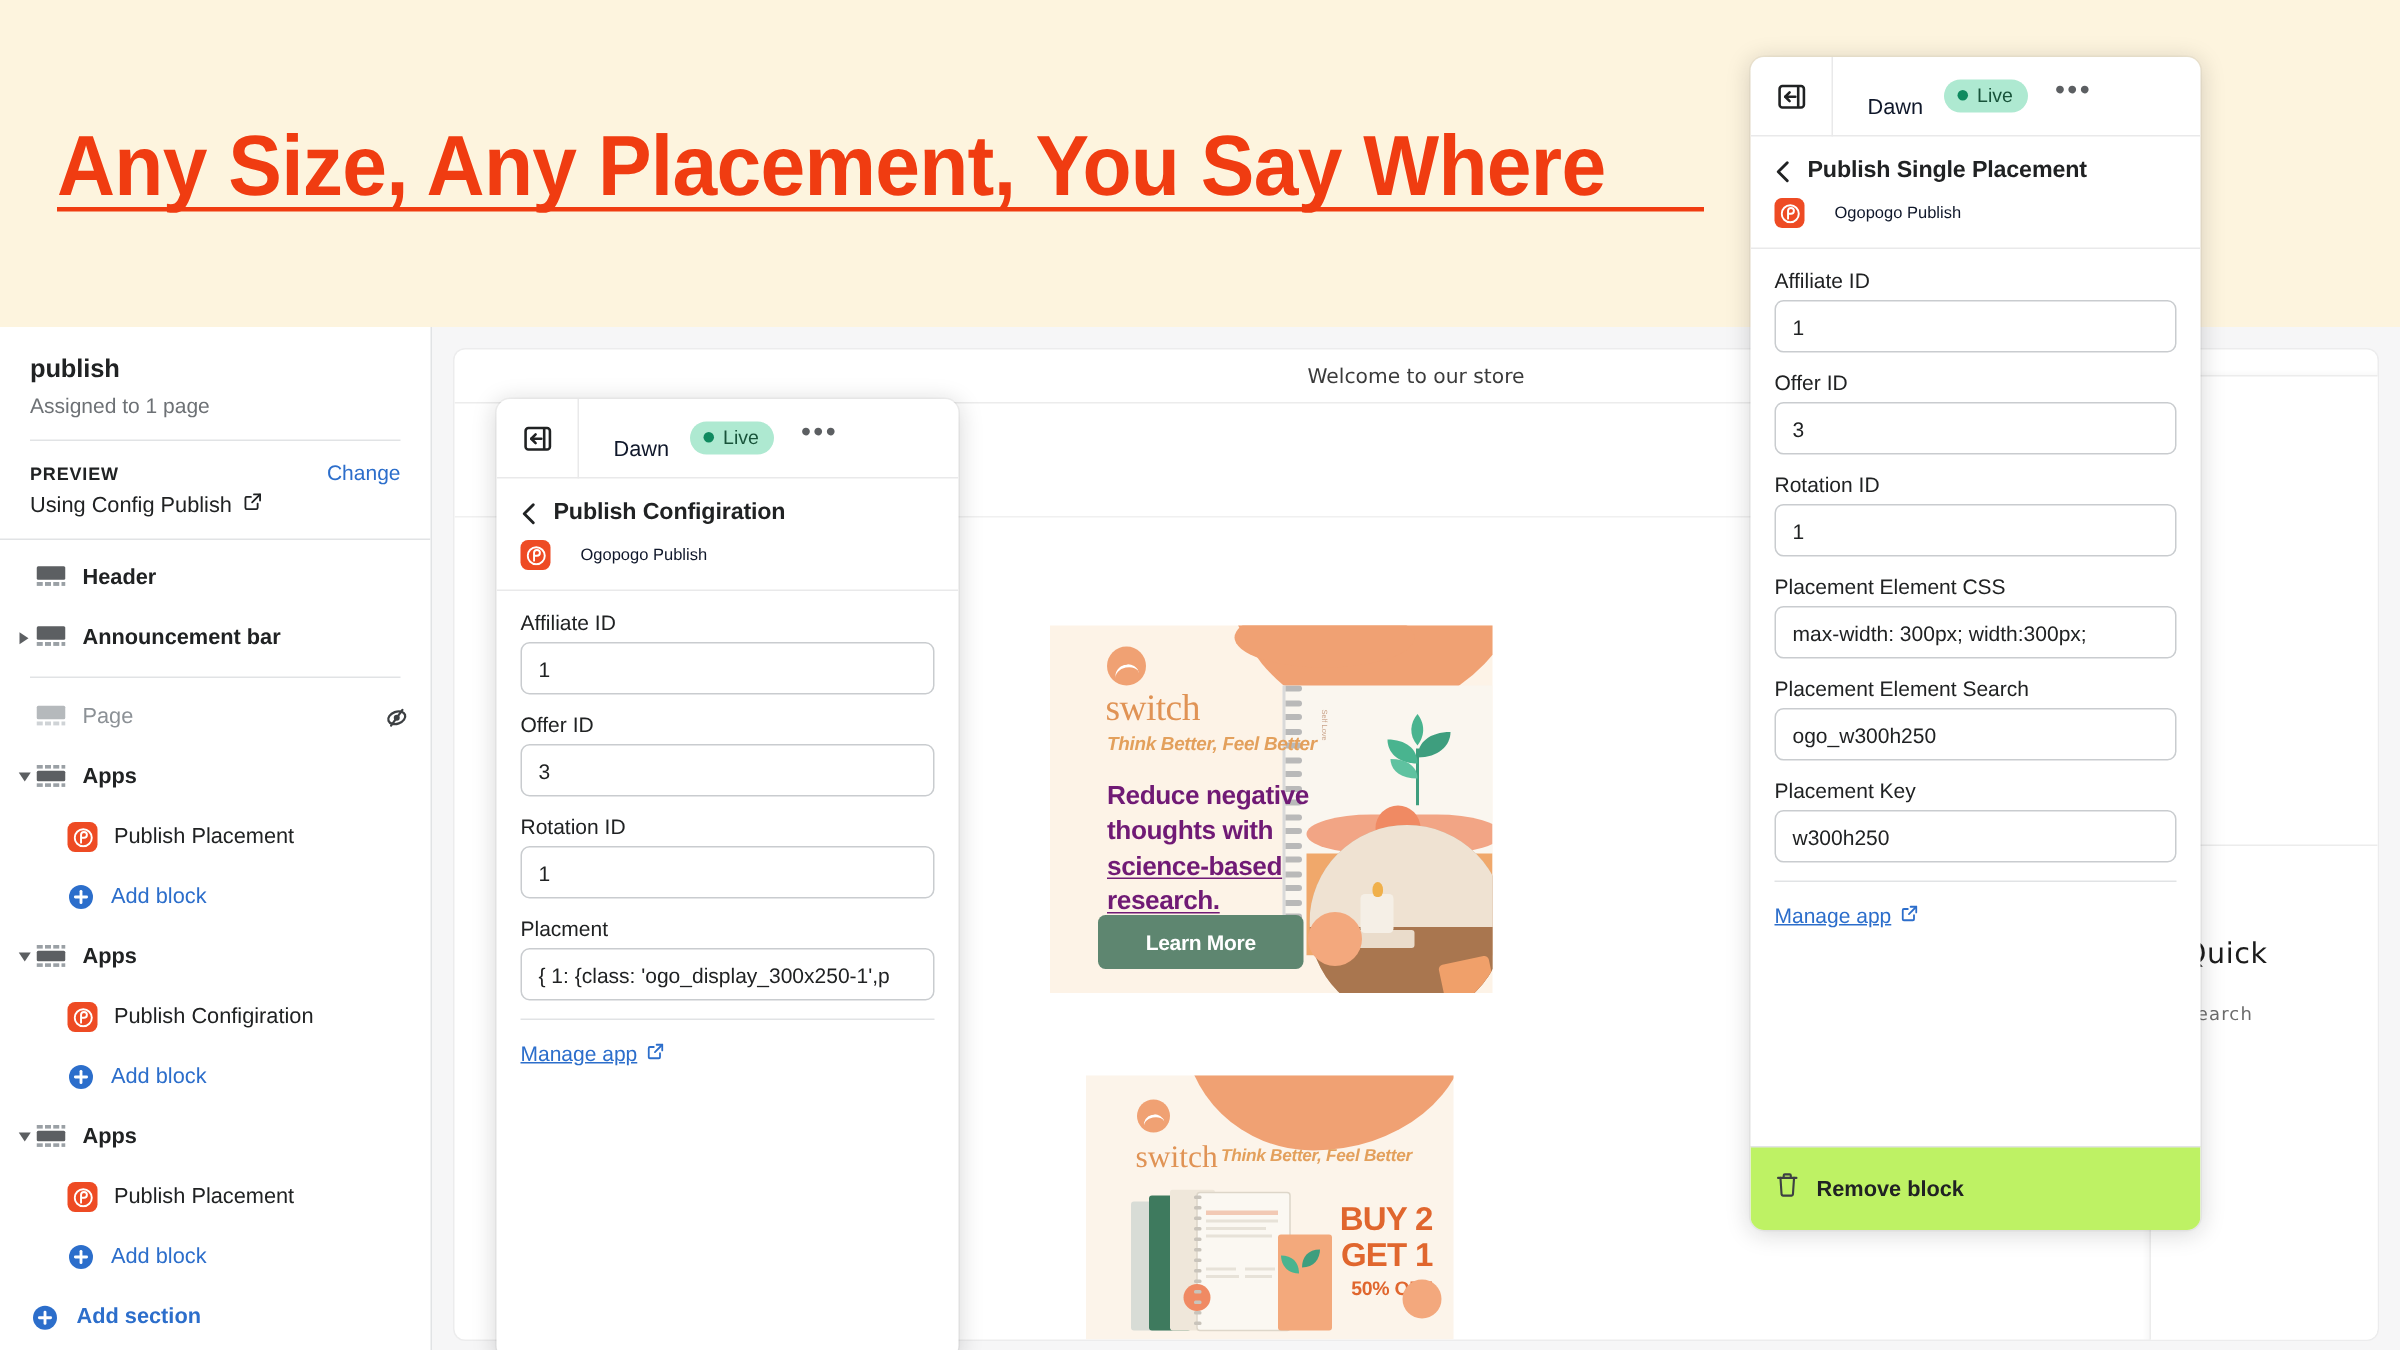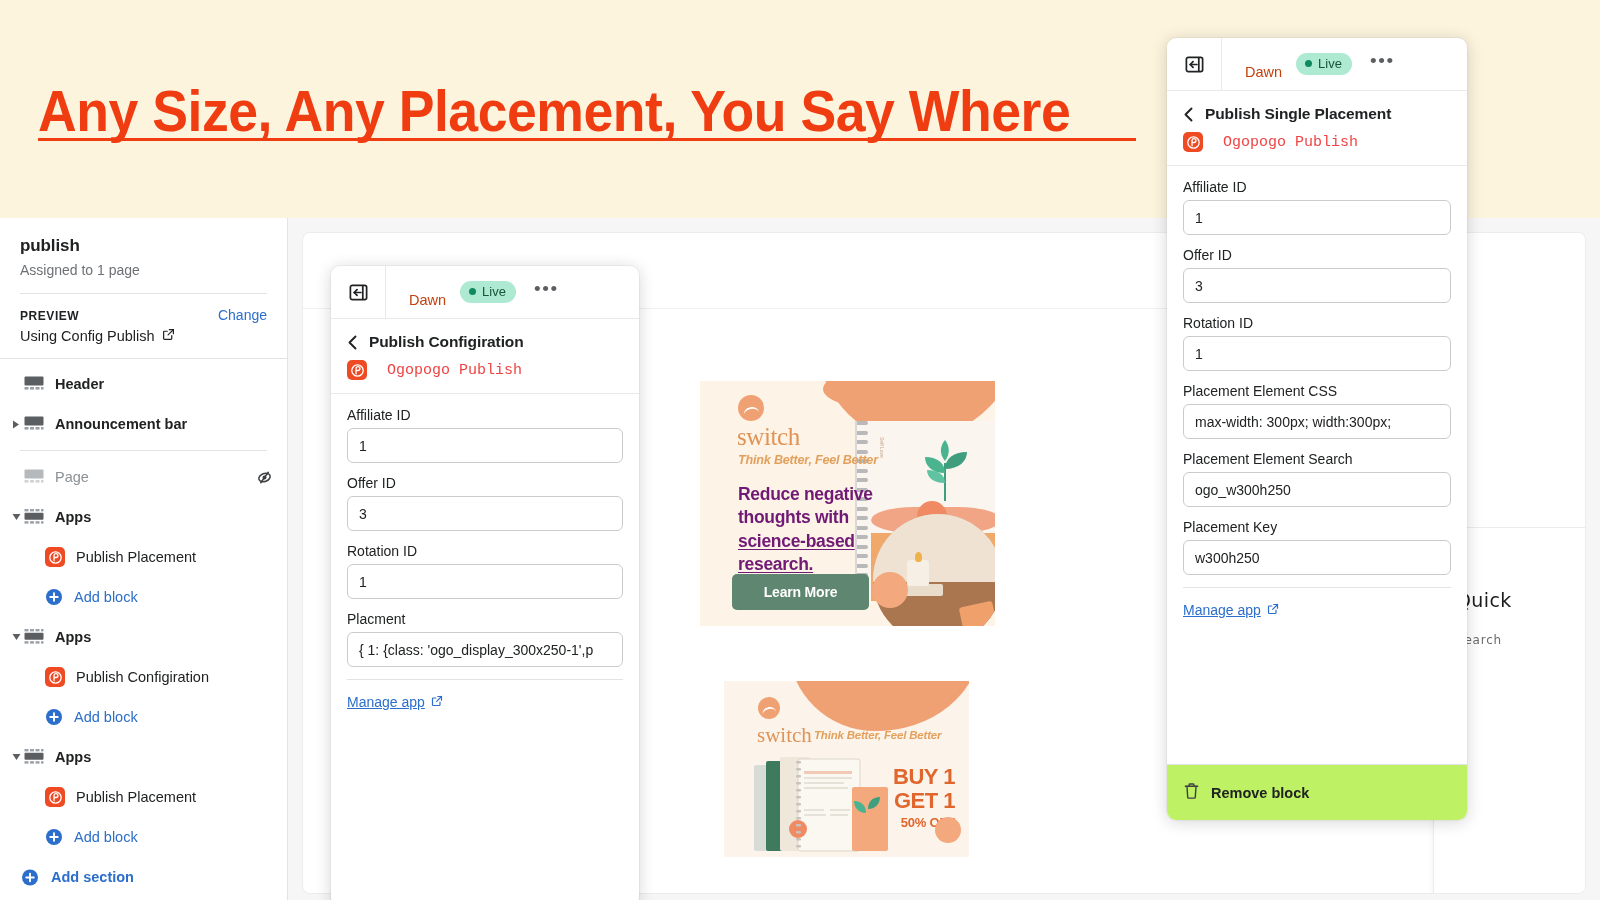--- a/index.html
+++ b/index.html
@@ -241,37 +241,37 @@
     box-shadow: 0 2px 16px rgba(23,24,24,0.18), 0 0 0 1px rgba(23,24,24,0.04);
     overflow: hidden;
   }
   .panel-topbar {
     height: 53px; display: flex; align-items: center; border-bottom: 1px solid #e9e9ea;
   }
   .topbar-back {
     width: 55px; height: 53px; display: flex; align-items: center; justify-content: center;
     border-right: 1px solid #e9e9ea; color: #202223;
   }
-  .topbar-theme { font-size: 14.5px; color: #c2410c; margin-left: 23px; margin-top: 16px; }
+  .topbar-theme { font-size: 14.5px; color: #0f172a; margin-left: 23px; margin-top: 16px; }
   .badge-live {
     margin-left: 14px; background: #AEE9D1; color: #18533a;
     border-radius: 11px; padding: 3px 10px 4px 9px; font-size: 13px;
     display: inline-flex; align-items: center; gap: 6px;
   }
   .badge-dot { width: 7px; height: 7px; border-radius: 50%; background: #0F8A5F; }
   .topbar-more {
     margin-left: 18px; color: #5c5f62; font-size: 19px; letter-spacing: 1.6px;
     line-height: 1; padding-bottom: 7px;
   }
   .panel-head { padding: 14px 16px 13px 16px; border-bottom: 1px solid #e9e9ea; }
   .panel-head-row { display: flex; align-items: center; gap: 11px; }
   .chev-back { color: #202223; display: flex; align-items: center; }
   .panel-title { font-size: 15.5px; font-weight: 700; color: #202223; letter-spacing: -0.1px; }
   .panel-app-row { display: flex; align-items: center; gap: 9px; margin-top: 9px; }
-  .panel-app-name { font-size: 15px; color: #ef4444; font-family: Liberation Mono, monospace; }
+  .panel-app-name { font-size: 11px; color: #0f172a; }
 
   .panel-body { padding: 13px 16px 0 16px; }
   .field { margin-bottom: 12px; }
   .field-label { font-size: 14px; color: #202223; margin-bottom: 5px; }
   .field-input {
     height: 35px; border: 1px solid #c9cccf; border-radius: 6px;
     background: #fff; display: flex; align-items: center;
     padding: 0 11px; font-size: 14px; color: #202223;
     overflow: hidden; white-space: nowrap;
   }
@@ -525,20 +525,21 @@
         </span>
         <span class="link-label">Add section</span>
       </div>
 
     </div>
   </div>
 
   <div class="canvas-area">
     <div class="store-card">
 
+      <div class="store-ann">Welcome to our store</div>
 
       <div class="store-nav">
         <span>Contact</span>
       </div>
 
       <div class="store-body">
 
         <div class="ad300">
           <div class="ad-blob-top"></div>
           <div class="ad-blob-top2"></div>
@@ -641,21 +642,21 @@
                 <rect x="42" y="60" width="5" height="2.4" rx="1"></rect>
                   <rect x="42" y="67" width="5" height="2.4" rx="1"></rect>
                 <rect x="42" y="74" width="5" height="2.4" rx="1"></rect>
                   <rect x="42" y="81" width="5" height="2.4" rx="1"></rect>
                 <rect x="42" y="88" width="5" height="2.4" rx="1"></rect>
               </g>
             </svg>
           </div>
 
           <div class="ad2-buy">
-            <div class="l1">BUY 1</div>
+            <div class="l1">BUY 2</div>
             <div class="l2">GET 1</div>
             <div class="l3">50% OFF</div>
           </div>
           <div class="ad2-circle"></div>
         </div>
 
         <div class="quick-panel">
           <div class="quick-sep"></div>
           <div class="quick-title">Quick</div>
           <div class="quick-search">Search</div>

